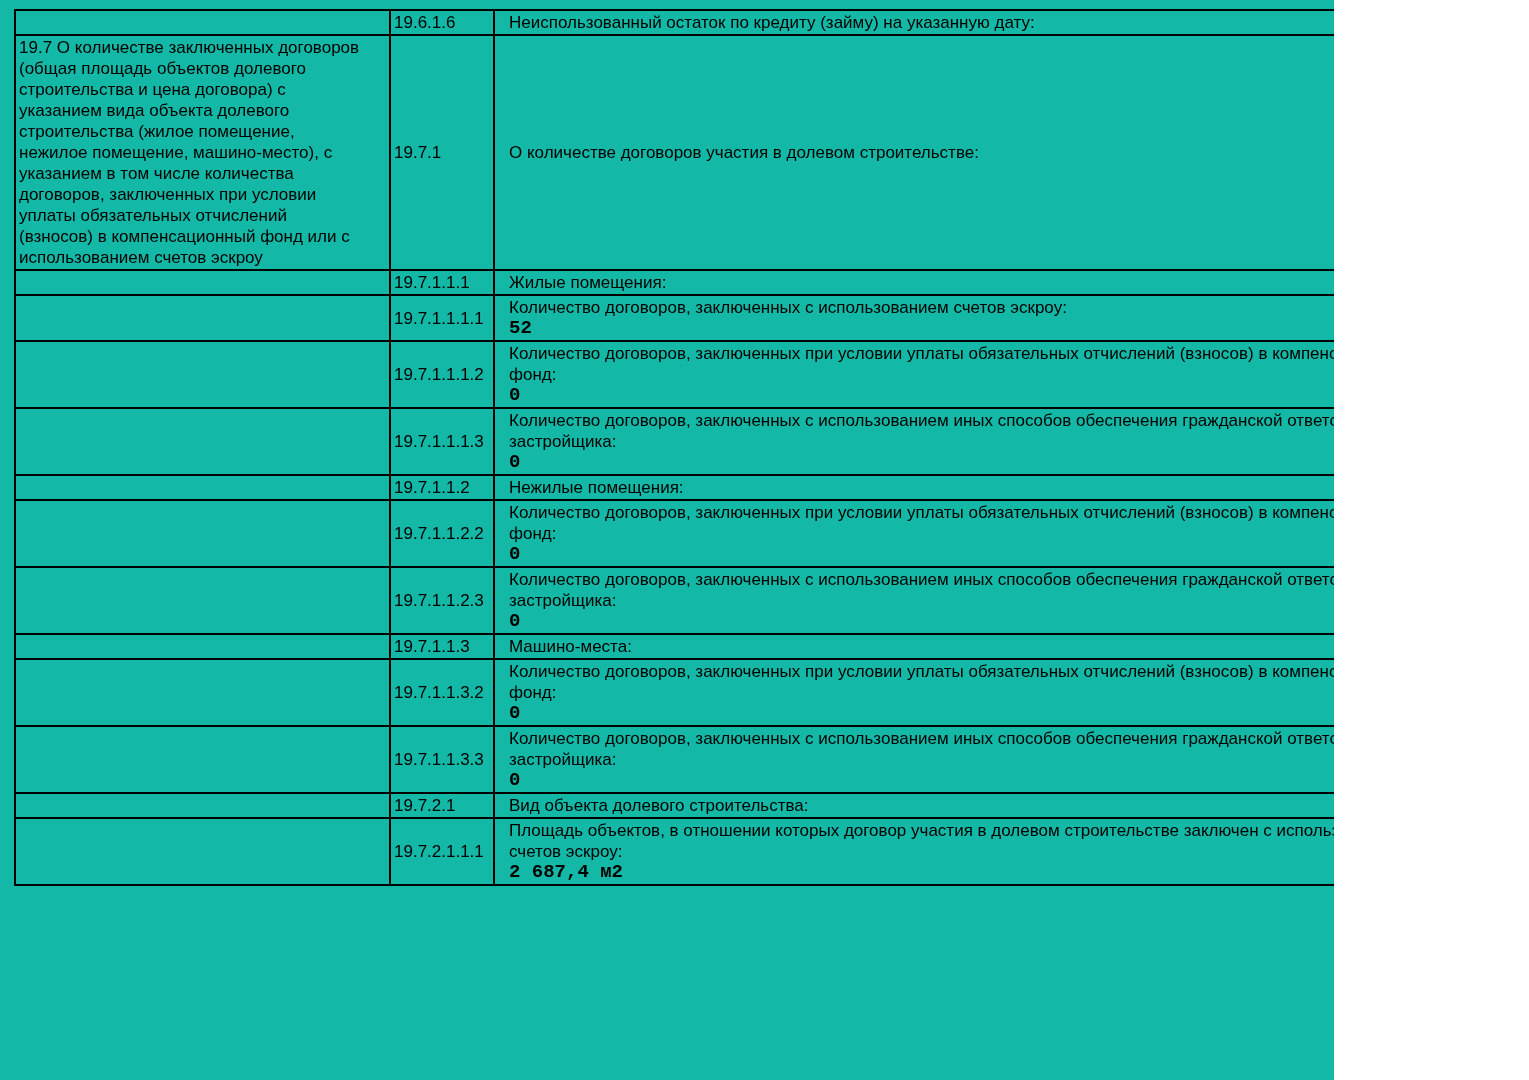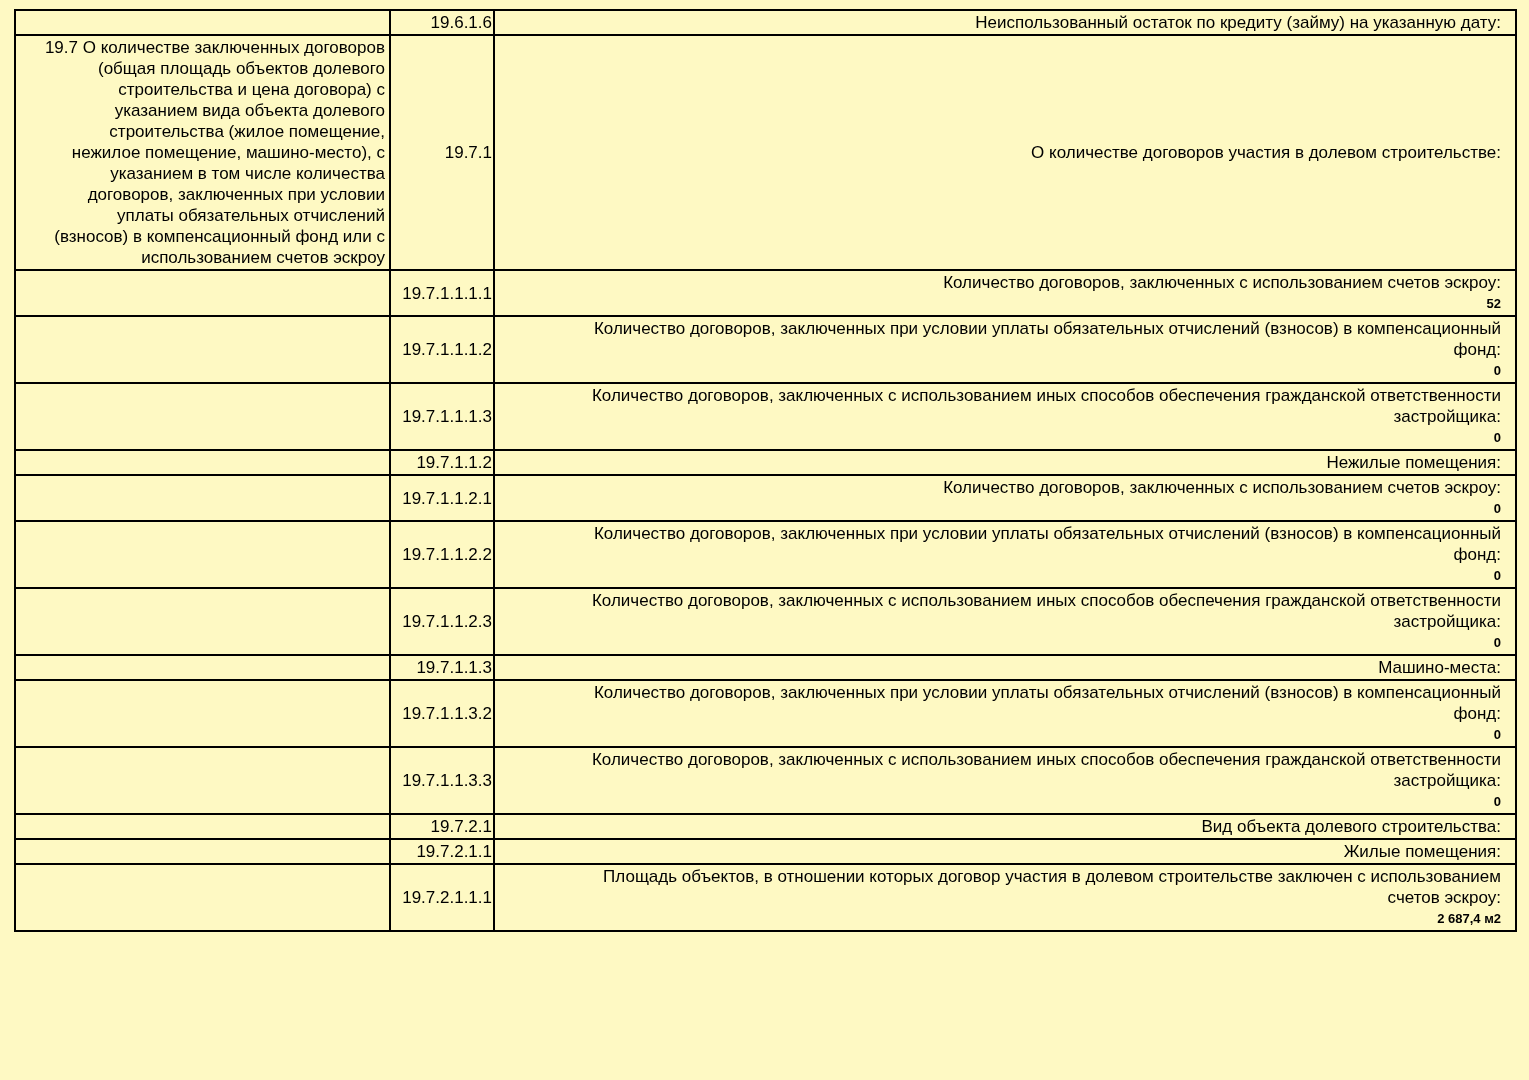--- a/index.html
+++ b/index.html
@@ -6,25 +6,24 @@
     margin: 0;
     padding: 0;
     background: #ffffff;
     width: 1529px;
     height: 1080px;
     font-family: "Liberation Sans", sans-serif;
     color: #000000;
   }
   .page {
     position: relative;
-    width: 1529px;
+    width: 1334px;
     height: 1080px;
-    background: #fef9c3;
+    background: #14b8a6;
     overflow: hidden;
-    text-align: right;
   }
   table.doc-table {
     position: absolute;
     left: 14px;
     top: 9px;
     width: 1501px;
     border-collapse: collapse;
     table-layout: fixed;
     font-size: 17px;
     line-height: 21px;
@@ -46,23 +45,23 @@
   }
   td.c-text {
     width: 1022px;
     padding: 1px 14px;
   }
   .pre {
     white-space: pre-wrap;
     word-wrap: break-word;
   }
   .value {
-    font-family: Liberation Sans, sans-serif;
+    font-family: Liberation Mono, monospace;
     font-weight: bold;
-    font-size: 13px;
+    font-size: 19px;
     line-height: 21px;
     white-space: pre-wrap;
   }
 </style>
 </head>
 <body>
 
 <div class="page">
   <table class="doc-table">
     <colgroup>
@@ -86,44 +85,44 @@
 указанием в том числе количества
 договоров, заключенных при условии
 уплаты обязательных отчислений
 (взносов) в компенсационный фонд или с
 использованием счетов эскроу</span></td>
           <td class="c-num"><span>19.7.1</span></td>
           <td class="c-text"><span class="pre">О количестве договоров участия в долевом строительстве:</span></td>
         </tr>
         <tr>
           <td class="c-left"></td>
+          <td class="c-num"><span>19.7.1.1.1</span></td>
+          <td class="c-text"><span class="pre">Жилые помещения:</span></td>
+        </tr>
+        <tr>
+          <td class="c-left"></td>
           <td class="c-num"><span>19.7.1.1.1.1</span></td>
           <td class="c-text"><span class="pre">Количество договоров, заключенных с использованием счетов эскроу:</span><div class="value">52</div></td>
         </tr>
         <tr>
           <td class="c-left"></td>
           <td class="c-num"><span>19.7.1.1.1.2</span></td>
           <td class="c-text"><span class="pre">Количество договоров, заключенных при условии уплаты обязательных отчислений (взносов) в компенсационный
 фонд:</span><div class="value">0</div></td>
         </tr>
         <tr>
           <td class="c-left"></td>
           <td class="c-num"><span>19.7.1.1.1.3</span></td>
           <td class="c-text"><span class="pre">Количество договоров, заключенных с использованием иных способов обеспечения гражданской ответственности
 застройщика:</span><div class="value">0</div></td>
         </tr>
         <tr>
           <td class="c-left"></td>
           <td class="c-num"><span>19.7.1.1.2</span></td>
           <td class="c-text"><span class="pre">Нежилые помещения:</span></td>
-        </tr>
-        <tr>
-          <td class="c-left"></td>
-          <td class="c-num"><span>19.7.1.1.2.1</span></td>
-          <td class="c-text"><span class="pre">Количество договоров, заключенных с использованием счетов эскроу:</span><div class="value">0</div></td>
         </tr>
         <tr>
           <td class="c-left"></td>
           <td class="c-num"><span>19.7.1.1.2.2</span></td>
           <td class="c-text"><span class="pre">Количество договоров, заключенных при условии уплаты обязательных отчислений (взносов) в компенсационный
 фонд:</span><div class="value">0</div></td>
         </tr>
         <tr>
           <td class="c-left"></td>
           <td class="c-num"><span>19.7.1.1.2.3</span></td>
@@ -147,24 +146,19 @@
           <td class="c-text"><span class="pre">Количество договоров, заключенных с использованием иных способов обеспечения гражданской ответственности
 застройщика:</span><div class="value">0</div></td>
         </tr>
         <tr>
           <td class="c-left"></td>
           <td class="c-num"><span>19.7.2.1</span></td>
           <td class="c-text"><span class="pre">Вид объекта долевого строительства:</span></td>
         </tr>
         <tr>
           <td class="c-left"></td>
-          <td class="c-num"><span>19.7.2.1.1</span></td>
-          <td class="c-text"><span class="pre">Жилые помещения:</span></td>
-        </tr>
-        <tr>
-          <td class="c-left"></td>
           <td class="c-num"><span>19.7.2.1.1.1</span></td>
           <td class="c-text"><span class="pre">Площадь объектов, в отношении которых договор участия в долевом строительстве заключен с использованием
 счетов эскроу:</span><div class="value">2 687,4 м2</div></td>
         </tr>
       </tbody>
   </table>
 </div>
 
 </body></html>

